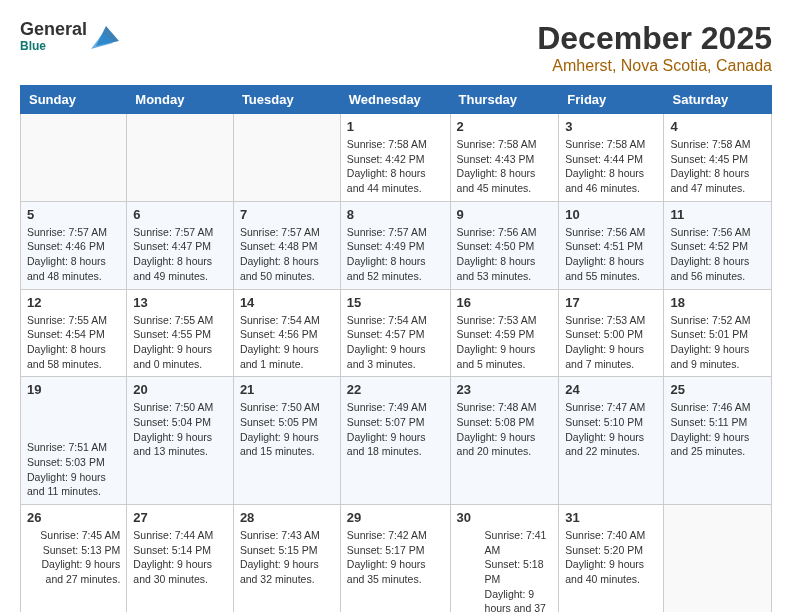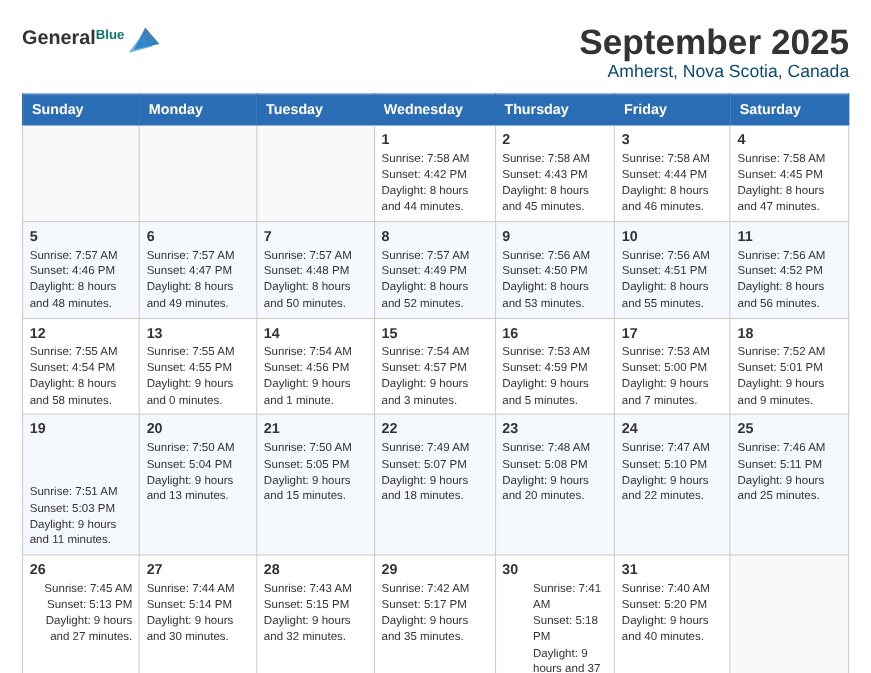--- a/index.html
+++ b/index.html
@@ -15,20 +15,21 @@
       justify-content: space-between;
       align-items: flex-start;
       margin-bottom: 10px;
     }
     .logo {
       display: flex;
       align-items: center;
     }
     .logo-text {
       display: flex;
+      flex-direction: column;
       line-height: 1.1;
     }
     .logo-general {
       font-size: 18px;
       font-weight: bold;
       color: #333;
     }
     .logo-blue {
       font-size: 12px;
       font-weight: bold;
@@ -42,21 +43,21 @@
     .title-area {
       text-align: right;
     }
     .calendar-title {
       font-size: 32px;
       font-weight: bold;
       color: #333;
     }
     .calendar-subtitle {
       font-size: 16px;
-      color: #0c4a6e;
+      color: #a16207;
     }
     .calendar-table {
       width: 100%;
       border-collapse: collapse;
       border: 1px solid #a3a3a3;
     }
     .calendar-table th {
       background-color: #2a6db5;
       color: #fff;
       text-align: left;
@@ -104,21 +105,21 @@
     <div class="logo-text">
       <span class="logo-general">General</span>
       <span class="logo-blue">Blue</span>
     </div>
     <svg class="logo-icon" viewBox="0 0 30 30">
       <polygon points="5,25 15,5 28,20" fill="#1a6aab" opacity="0.85"></polygon>
       <polygon points="0,28 12,12 22,22" fill="#2a8ad4" opacity="0.7"></polygon>
     </svg>
   </div>
   <div class="title-area">
-    <div class="calendar-title">September 2025</div>
+    <div class="calendar-title">December 2025</div>
     <div class="calendar-subtitle">Amherst, Nova Scotia, Canada</div>
   </div>
 </div>
 
 <table class="calendar-table">
   <thead>
     <tr>
     <th>Sunday</th>
         <th>Monday</th>
         <th>Tuesday</th>

